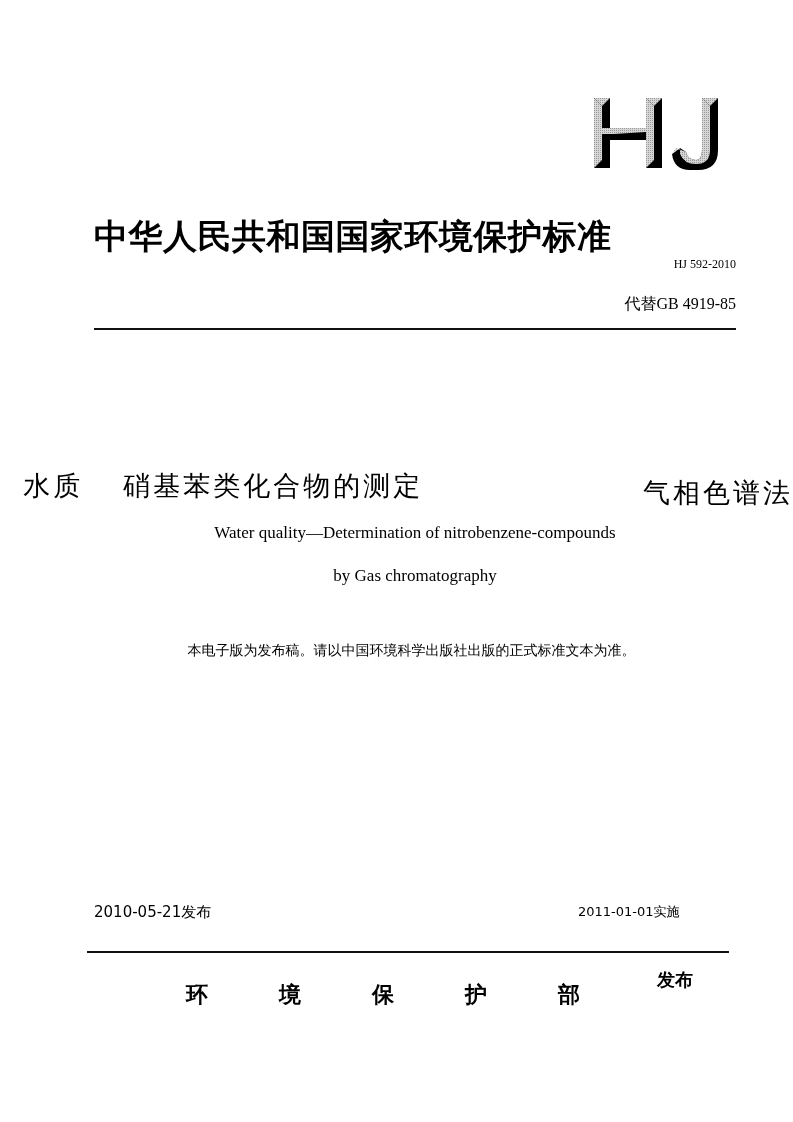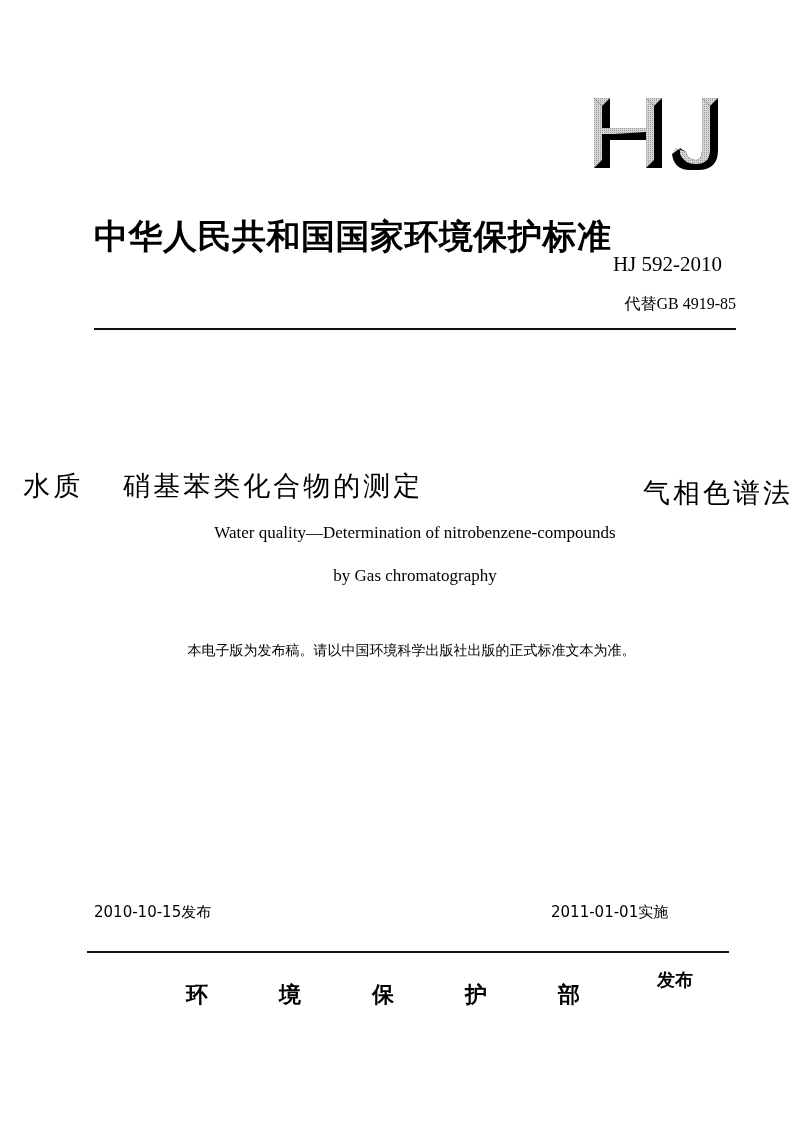--- a/index.html
+++ b/index.html
@@ -32,24 +32,24 @@
       font-family: "DejaVu Sans", sans-serif;
       font-weight: bold;
       font-size: 34px;
       letter-spacing: 0.5px;
       line-height: 44px;
       white-space: nowrap;
       margin-top: 24px;
     }
 
     .std-number {
-      right: 71px;
+      right: 57px;
       top: 254px;
       font-family: "Liberation Serif", serif;
-      font-size: 21px;
+      font-size: 12px;
       line-height: 20px;
       text-align: left;
       white-space: nowrap;
     }
     .std-replace {
       right: 57px;
       top: 294px;
       font-family: "Liberation Serif", serif;
       font-size: 16px;
       line-height: 20px;
@@ -132,24 +132,24 @@
 
     .date-issue {
       left: 94px;
       top: 902px;
       font-family: "DejaVu Sans", sans-serif;
       font-size: 15px;
       line-height: 20px;
       white-space: nowrap;
     }
     .date-effective {
-      left: 551px;
+      left: 578px;
       top: 902px;
       font-family: "DejaVu Sans", sans-serif;
-      font-size: 15px;
+      font-size: 13px;
       line-height: 20px;
       white-space: nowrap;
     }
 
     .publisher {
       left: 186px;
       top: 980px;
       width: 420px;
       height: 30px;
     }
@@ -217,21 +217,21 @@
 <div class="abs cn-title-1">
   <span class="t-part">水质</span><span class="gap"></span><span class="t-part">硝基苯类化合物的测定</span>
 </div>
 <div class="abs cn-title-2">气相色谱法</div>
 
 <div class="abs en-title-1">Water quality—Determination of nitrobenzene-compounds</div>
 <div class="abs en-title-2">by Gas chromatography</div>
 
 <div class="abs notice">本电子版为发布稿。请以中国环境科学出版社出版的正式标准文本为准。</div>
 
-<div class="abs date-issue">2010-10-15发布</div>
+<div class="abs date-issue">2010-05-21发布</div>
 <div class="abs date-effective">2011-01-01实施</div>
 
 <div class="abs rule rule-bottom"></div>
 
 <div class="abs publisher">
   <span class="ch" style="left:0px;">环</span>
   <span class="ch" style="left:93px;">境</span>
   <span class="ch" style="left:186px;">保</span>
   <span class="ch" style="left:279px;">护</span>
   <span class="ch" style="left:372px;">部</span>

